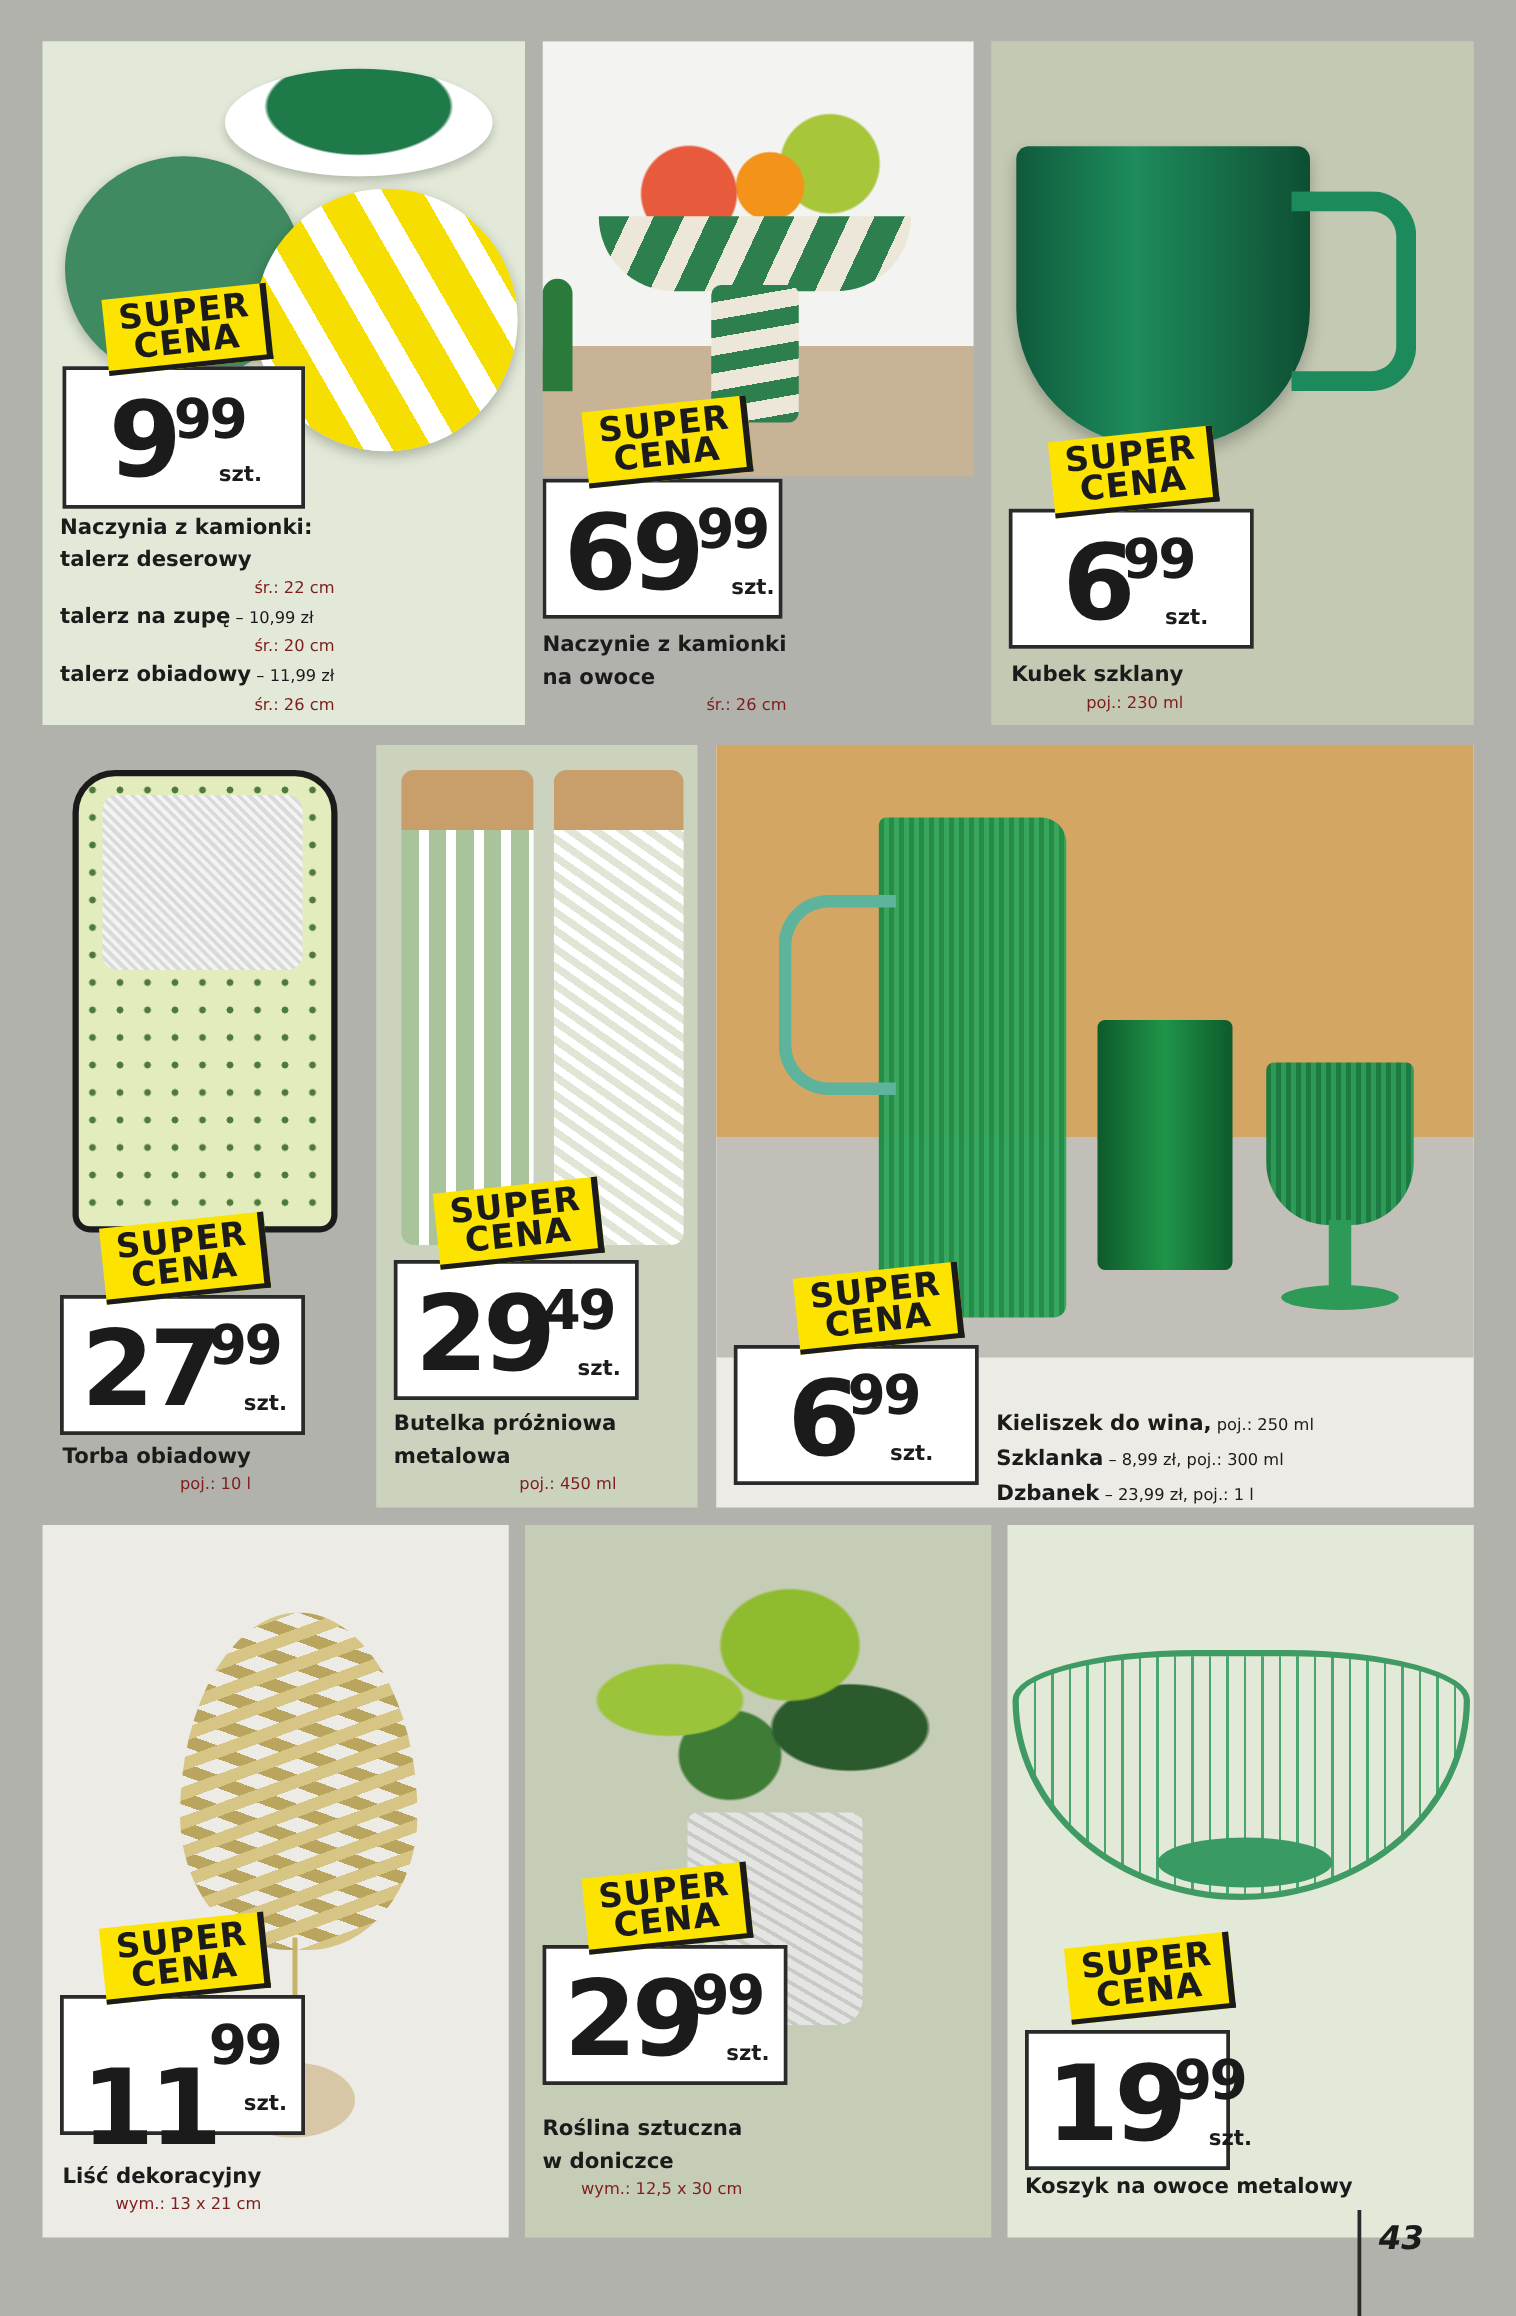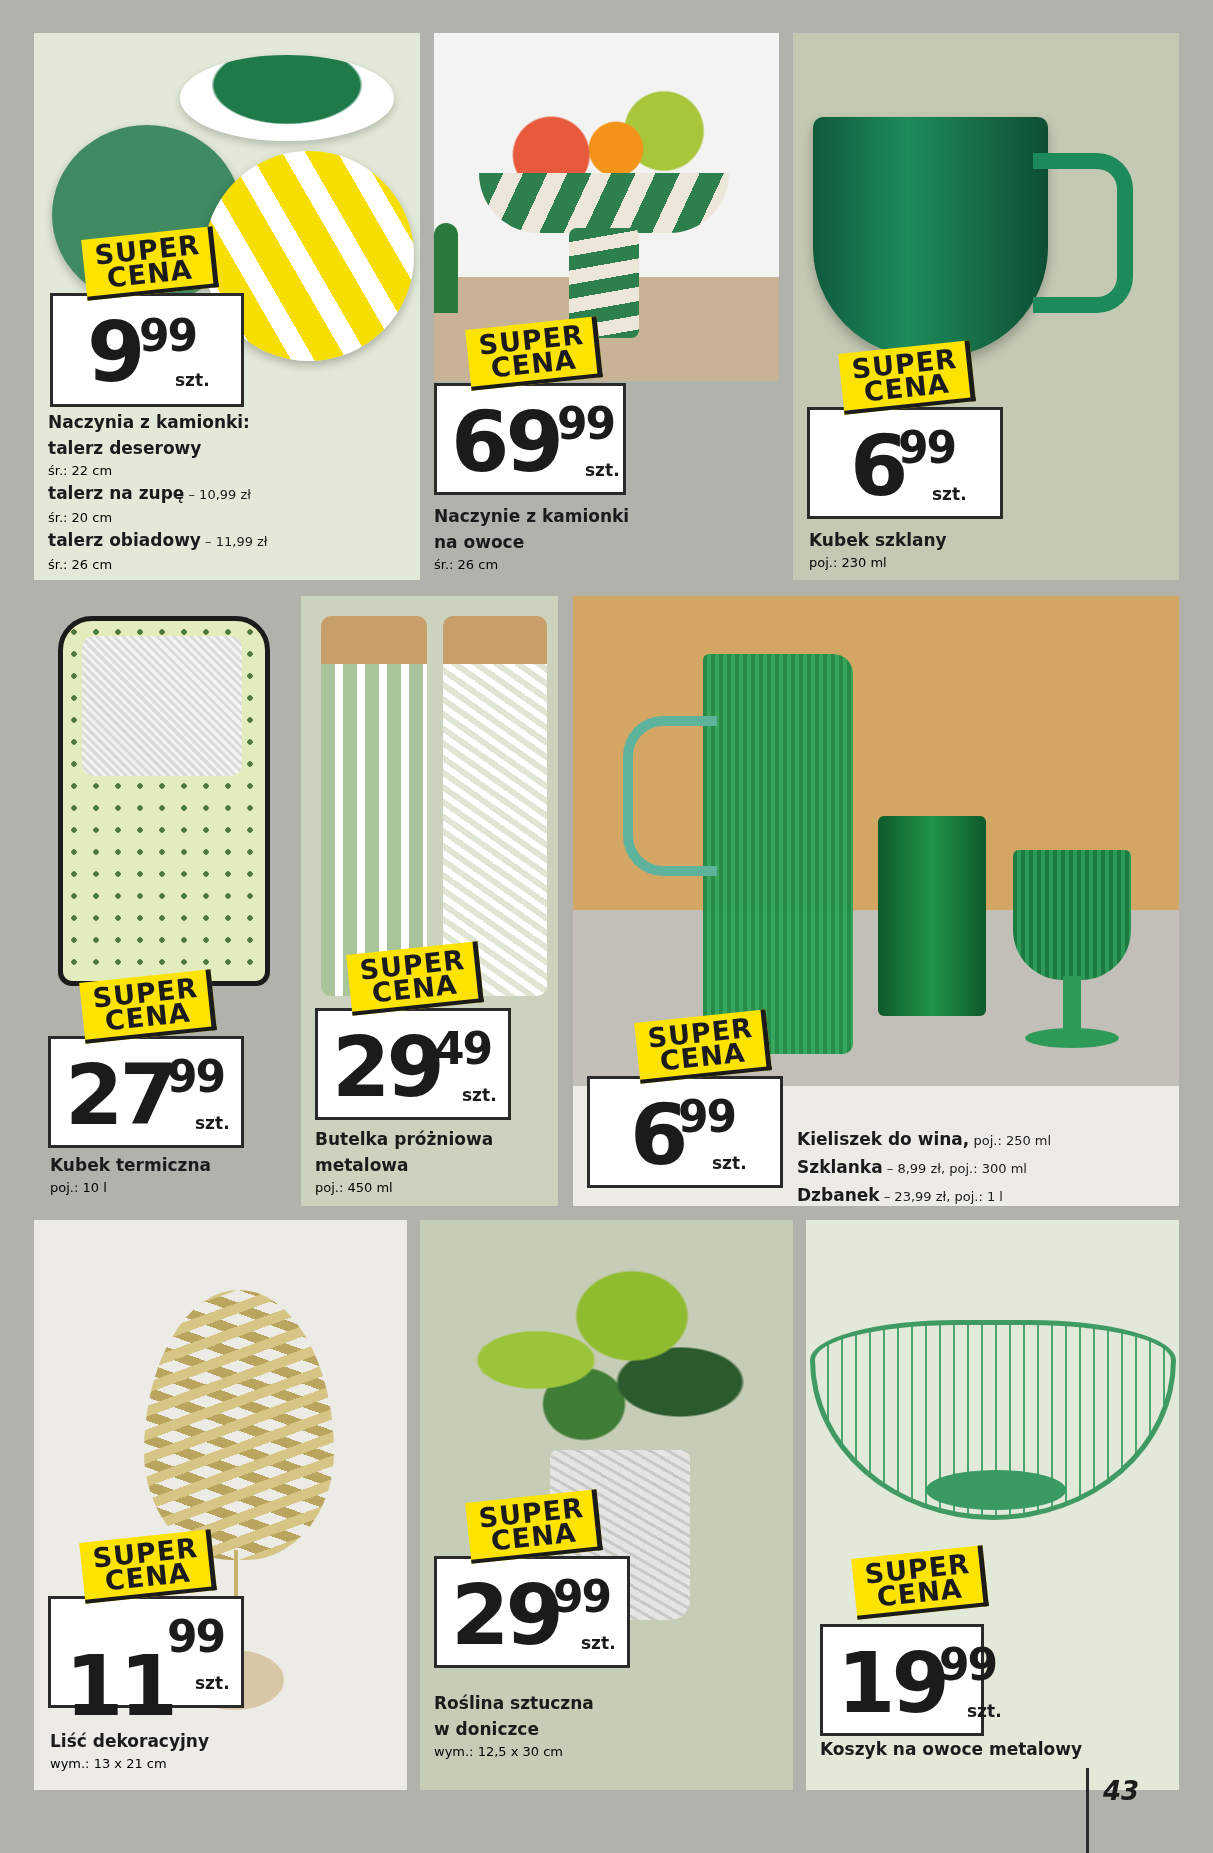--- a/index.html
+++ b/index.html
@@ -14,21 +14,21 @@
     padding: 5px 10px 4px 12px; text-align: center; z-index: 3; font-family: "DejaVu Sans", sans-serif;
   }
   .badge .pricebox {
     position: absolute; background: #fff; border: 3px solid #2a2a2a; z-index: 2;
   }
   .pricebox .zl { position: absolute; font-weight: bold; font-size: 84px; letter-spacing: -4px; line-height: 1; }
   .pricebox .gr { position: absolute; font-weight: bold; font-size: 44px; letter-spacing: -2px; line-height: 1; }
   .pricebox .unit { position: absolute; font-weight: bold; font-size: 17px; }
   .desc { position: absolute; font-family: "DejaVu Sans", sans-serif; }
   .desc .t { font-weight: bold; font-size: 17px; line-height: 26px; }
-  .desc .s { font-size: 13px; line-height: 19px; color: #000000; }
+  .desc .s { font-size: 13px; line-height: 19px; color: #7f1d1d; text-align: right; }
   .desc .t small { font-weight: normal; font-size: 13px; }
   .pagenum { position: absolute; left: 1103px; top: 1776px; font-weight: bold; font-size: 26px; font-style: italic; }
   .pageline { position: absolute; left: 1086px; top: 1768px; width: 3px; height: 85px; background: #2a2a2a; }
 </style>
 </head>
 <body>
 
 <div class="panel" style="left:34px;top:33px;width:386px;height:547px;background:#e2e9d8;">
   <div class="art" style="left:146px;top:22px;width:214px;height:86px;border-radius:50%;background:radial-gradient(ellipse at 50% 35%,#1f7a4a 0 48%,#fff 50%);box-shadow:0 4px 8px rgba(0,0,0,.2);"></div>
   <div class="art" style="left:18px;top:92px;width:190px;height:180px;border-radius:50%;background:#3f8a61;box-shadow:0 4px 10px rgba(0,0,0,.25);"></div>
@@ -107,21 +107,21 @@
         <div>SUPER</div>
         <div>CENA</div>
       </div>
     <div class="pricebox" style="left:0;top:60px;width:196px;height:112px;">
       <span class="zl" style="left:14px;top:14px;">27</span>
       <span class="gr" style="left:116px;top:16px;">99</span>
       <span class="unit" style="left:144px;top:74px;">szt.</span>
     </div>
   </div>
   <div class="desc" style="left:16px;top:556px;">
-    <div class="t">Kubek termiczna</div>
+    <div class="t">Torba obiadowy</div>
     <div class="s">poj.: 10 l</div>
   </div>
 </div>
 
 <div class="panel" style="left:301px;top:596px;width:257px;height:610px;background:#cbd3be;">
   <div class="art" style="left:20px;top:20px;width:106px;height:380px;border-radius:10px;background:linear-gradient(#c89f6b 0 48px,transparent 48px),repeating-linear-gradient(90deg,#a9c39a 0 14px,#fff 14px 22px);"></div>
   <div class="art" style="left:142px;top:20px;width:104px;height:380px;border-radius:10px;background:linear-gradient(#c89f6b 0 48px,transparent 48px),repeating-linear-gradient(35deg,#dfe6d6 0 6px,#fff 6px 12px);"></div>
   <div class="badge" style="left:14px;top:352px;">
     <div class="sc" style="left:34px;top:0;">
         <div>SUPER</div>

